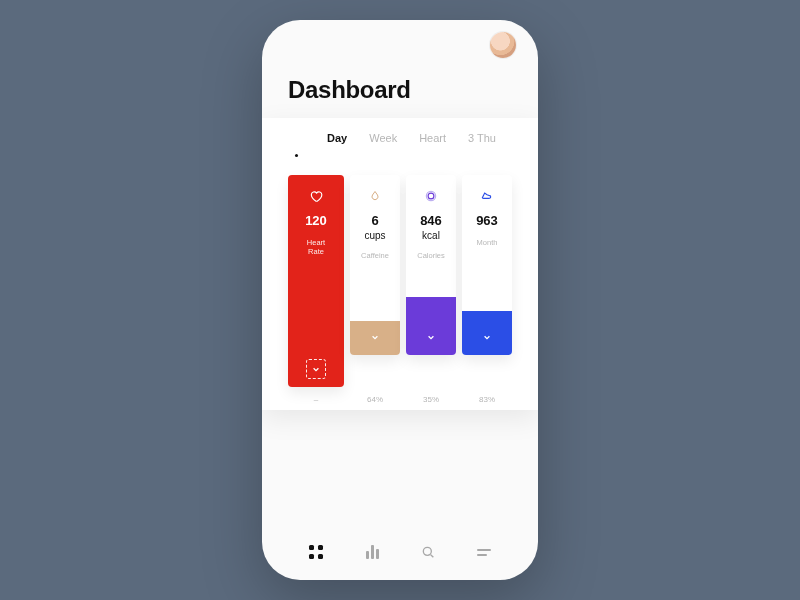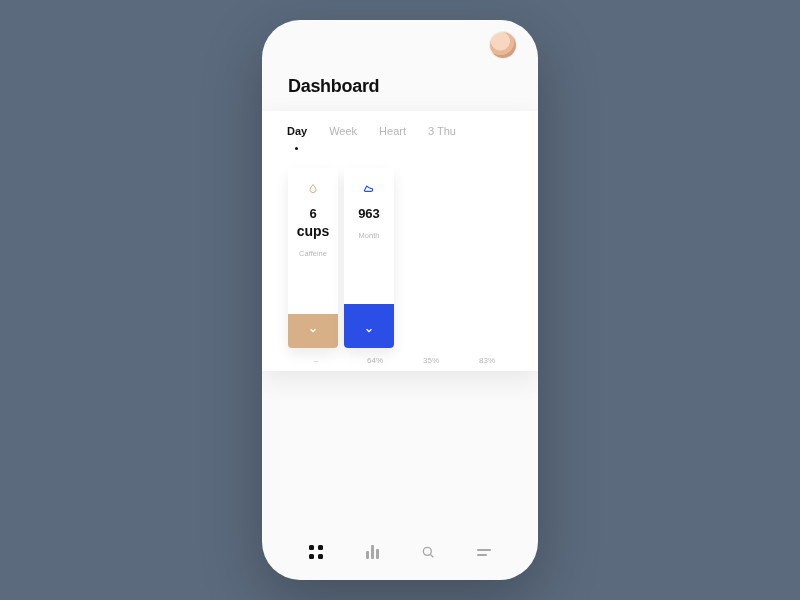--- a/index.html
+++ b/index.html
@@ -18,46 +18,46 @@
     box-shadow: 0 20px 60px rgba(0,0,0,0.25);
   }
   .screen { position:absolute; inset:0; border-radius:38px; overflow:hidden; }
   .status-row { height: 38px; display:flex; align-items:flex-end; justify-content:flex-end; padding:0 22px; }
   .avatar {
     width:26px; height:26px; border-radius:50%;
     background: radial-gradient(circle at 40% 35%, #f7d7c2 0 40%, #e8b996 42% 60%, #d59f7f 62% 100%);
     box-shadow: 0 0 0 1px rgba(0,0,0,0.05);
   }
   .title-row { padding: 18px 26px 14px; }
-  .title { font-size: 18px; font-weight: 800; color:#111; letter-spacing:-0.3px; }
+  .title { font-size: 24px; font-weight: 800; color:#111; letter-spacing:-0.3px; }
   .tabs-card {
     margin: 0 0 0 0;
     background:#ffffff;
     border-radius: 0 0 0 0;
     box-shadow: 0 8px 26px rgba(0,0,0,0.08);
   }
-  .tabs { display:flex; gap:22px; padding: 14px 25px 2px; font-size:11px; color:#b6b6b6; }
+  .tabs { display:flex; gap:22px; padding: 14px 42px 2px; font-size:11px; color:#b6b6b6;justify-content:flex-end; }
   .tab { cursor:pointer; position:relative; }
   .tab.active { color:#111; font-weight:700; }
   .dot { width:3px; height:3px; border-radius:50%; background:#111; margin: 8px 0 10px 33px; }
   .metrics {
     display:flex; gap:6px; padding: 8px 16px 6px 26px;
   }
   .card {
     background:#fff; border-radius:4px;
     width:50px; display:flex; flex-direction:column; align-items:center;
     box-shadow: 0 6px 14px rgba(0,0,0,0.08);
     position:relative; overflow:hidden;
     padding-top:12px;
   }
   .card.primary { background:#e2231a; color:#fff; width:56px; height:212px; }
   .card.secondary { height:180px; margin-top:0; }
   .icon { height:18px; display:flex; align-items:center; justify-content:center; margin-bottom:8px; }
   .value { font-size:13px; font-weight:600; }
-  .unit { font-size:14px; margin-top:2px; font-weight:700; }
+  .unit { font-size:10px; margin-top:2px; font-weight:400; }
   .label { font-size:7.5px; margin-top:10px; opacity:.9; text-align:center; line-height:1.25; }
   .card.secondary .value { color:#111; }
   .card.secondary .unit { color:#111; }
   .card.secondary .label { color:#b0b0b0; }
   .fill {
     position:absolute; left:0; right:0; bottom:0;
   }
   .expand {
     position:absolute; bottom:8px; left:50%; transform:translateX(-50%);
     width:20px; height:20px; border:1px dashed rgba(255,255,255,0.9);
@@ -107,38 +107,70 @@
       <div class="tabs">
         <div class="tab active">Day</div>
         <div class="tab">Week</div>
         <div class="tab">Heart</div>
         <div class="tab">3 Thu</div>
       </div>
       <div class="dot"></div>
 
       <div class="metrics">
 
+        <div class="card primary">
+          <div class="icon">
+            <svg width="14" height="14" viewBox="0 0 24 24" fill="none" stroke="#fff" stroke-width="2">
+                <path d="M12 21s-8-5.3-8-11a5 5 0 0 1 9-3 5 5 0 0 1 9 3c0 5.7-8 11-8 11z"></path>
+              </svg>
+          </div>
+          <div class="value">120</div>
+          <div class="label" style="white-space:pre-line">Heart
+Rate</div>
+          <div class="expand">
+            <svg width="8" height="8" viewBox="0 0 10 10" fill="none" stroke="#fff" stroke-width="1.6">
+                <path d="M2 4l3 3 3-3"></path>
+              </svg>
+          </div>
+        </div>
 
         <div class="card secondary">
           <div class="icon">
             <svg width="12" height="14" viewBox="0 0 24 24" fill="none" stroke="#d8b088" stroke-width="2">
                 <path d="M12 3l5 7a6 6 0 1 1-10 0l5-7z"></path>
               </svg>
           </div>
           <div class="value">6</div>
           <div class="unit">cups</div>
           <div class="label">Caffeine</div>
           <div class="fill" style="background:#d8b088;height:34px"></div>
           <div class="expand">
             <svg width="8" height="8" viewBox="0 0 10 10" fill="none" stroke="#fff" stroke-width="1.6">
                 <path d="M2 4l3 3 3-3"></path>
               </svg>
           </div>
         </div>
 
+        <div class="card secondary">
+          <div class="icon">
+            <svg width="14" height="14" viewBox="0 0 24 24" fill="none">
+                <circle cx="12" cy="12" r="8" stroke="#bdb0f0" stroke-width="2"></circle>
+                <circle cx="12" cy="12" r="5" stroke="#6b3bd9" stroke-width="2"></circle>
+              </svg>
+          </div>
+          <div class="value">846</div>
+          <div class="unit">kcal</div>
+          <div class="label">Calories</div>
+          <div class="fill" style="background:#6b3bd9;height:58px"></div>
+          <div class="expand">
+            <svg width="8" height="8" viewBox="0 0 10 10" fill="none" stroke="#fff" stroke-width="1.6">
+                <path d="M2 4l3 3 3-3"></path>
+              </svg>
+          </div>
+        </div>
 
         <div class="card secondary">
           <div class="icon">
             <svg width="14" height="14" viewBox="0 0 24 24" fill="none" stroke="#2b4ee6" stroke-width="2">
                 <path d="M4 15l4-8 4 3 6 2c1 3-1 4-3 4H6c-2 0-2-1-2-1z"></path>
               </svg>
           </div>
           <div class="value">963</div>
           <div class="label">Month</div>
           <div class="fill" style="background:#2b4ee6;height:44px"></div>

